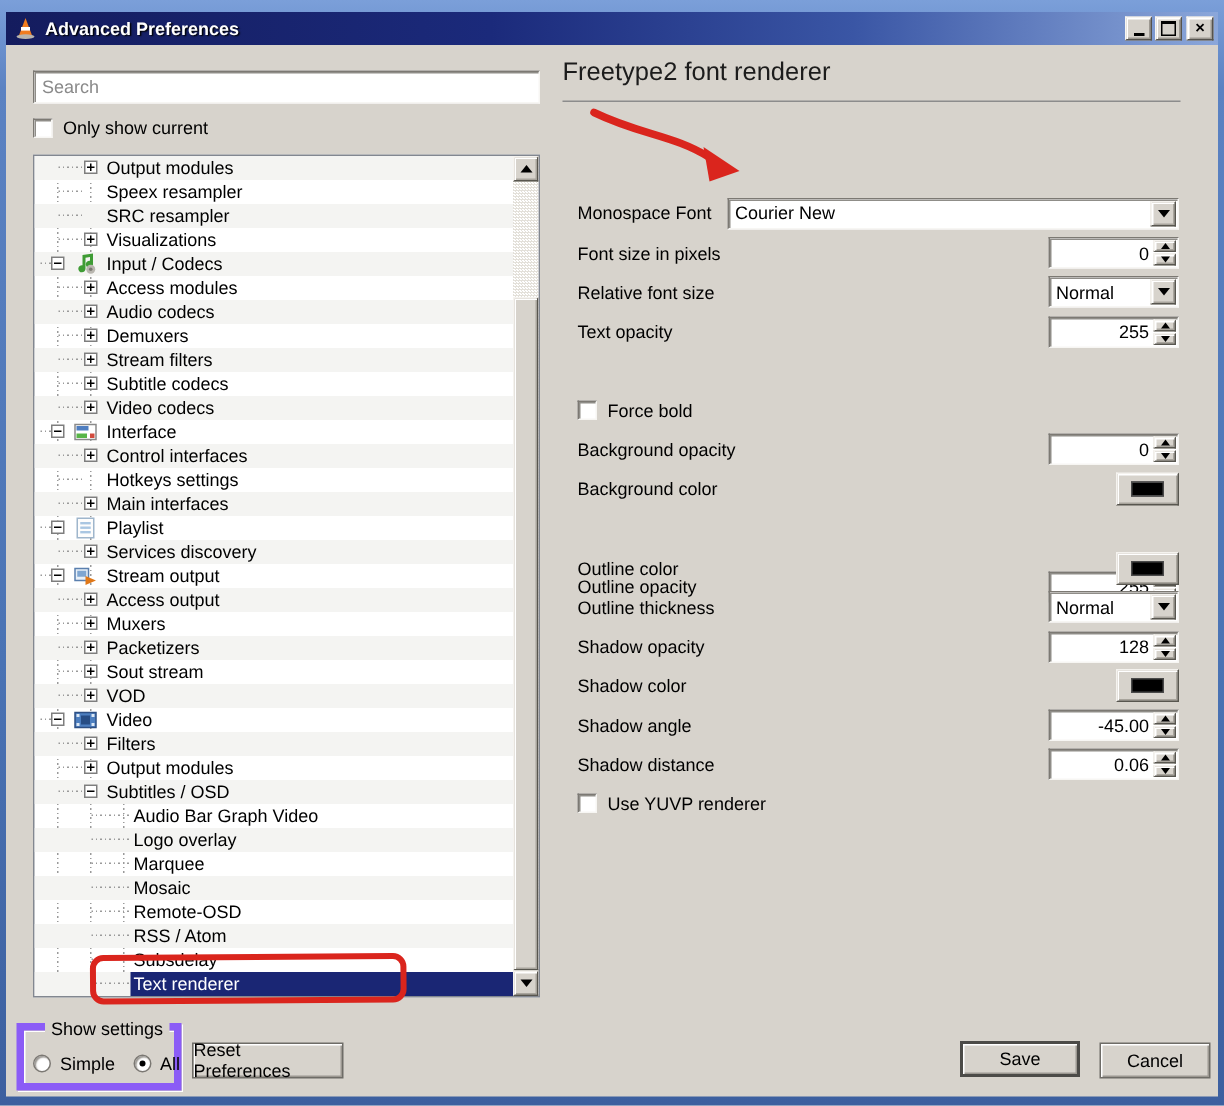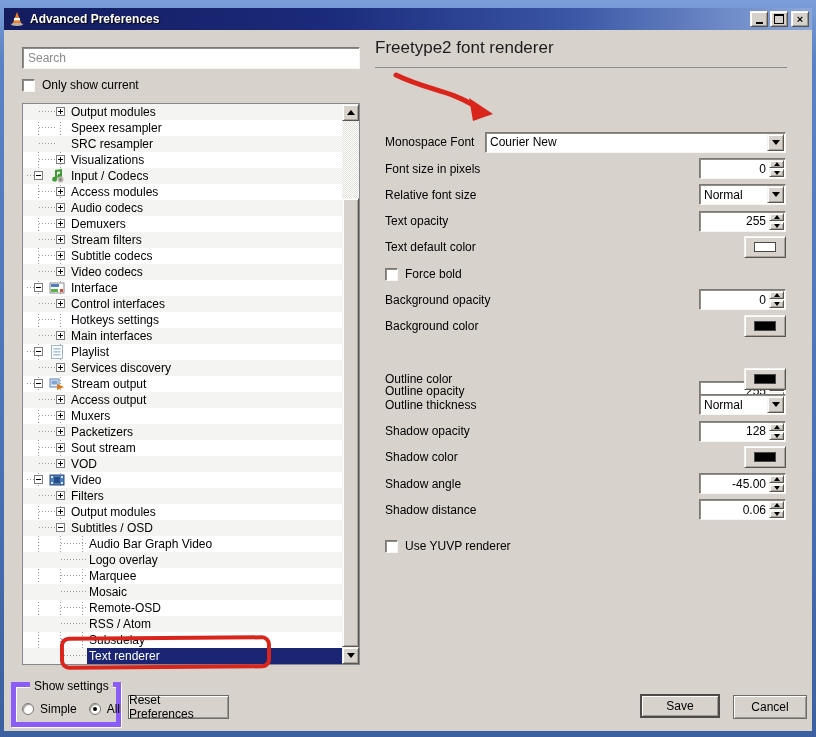--- a/index.html
+++ b/index.html
@@ -102,21 +102,21 @@
   .sval{flex:1;text-align:right;padding-right:3px;font-size:12px;}
   .spincol{width:15px;height:17px;margin-right:1px;display:flex;flex-direction:column;gap:1px;flex:0 0 auto;}
   .spb{flex:1;box-sizing:border-box;display:flex;align-items:center;justify-content:center;}
   .mtri-up{width:0;height:0;border-left:3px solid transparent;border-right:3px solid transparent;
     border-bottom:4px solid #000;}
   .mtri-dn{width:0;height:0;border-left:3px solid transparent;border-right:3px solid transparent;
     border-top:4px solid #000;}
   .cbtn{position:absolute;width:42px;right:4px;height:22px;box-sizing:border-box;
     display:flex;align-items:center;justify-content:center;}
   .swatch{width:22px;height:10px;border:1px solid #4a4a4a;box-sizing:border-box;}
-  .fchk{position:absolute;left:10px;display:flex;align-items:flex-end;gap:7px;}
+  .fchk{position:absolute;left:10px;display:flex;align-items:flex-start;gap:7px;}
   
   .ann-rect{position:absolute;left:56px;top:606px;width:211px;height:33px;box-sizing:border-box;
     border:4px solid #da251d;border-radius:9px;transform:rotate(-0.4deg);pointer-events:none;}
   .ann-arrow{position:absolute;left:385px;top:38px;pointer-events:none;}
 </style>
 </head>
 <body>
 
 <div class="frame">
   <div class="titlebar">
@@ -482,26 +482,20 @@
             <span class="spincol">
               <span class="spb raised">
                 <span class="mtri-up"></span>
               </span>
               <span class="spb raised">
                 <span class="mtri-dn"></span>
               </span>
             </span>
           </span>
         </div>
-        <div class="frow" style="top: 131.25px;">
-          <span class="flabel">Text default color</span>
-          <span class="cbtn raised">
-            <span class="swatch" style="background:#ffffff"></span>
-          </span>
-        </div>
         <div class="frow" style="top: 157.5px;">
           <span class="fchk">
             <span class="chk field"></span>
             <span>Force bold</span>
           </span>
         </div>
         <div class="frow" style="top: 183.75px;">
           <span class="flabel">Background opacity</span>
           <span class="spinf field">
             <span class="sval">0</span>
@@ -591,21 +585,21 @@
             <span class="spincol">
               <span class="spb raised">
                 <span class="mtri-up"></span>
               </span>
               <span class="spb raised">
                 <span class="mtri-dn"></span>
               </span>
             </span>
           </span>
         </div>
-        <div class="frow" style="top: 420px; margin-top: 10px;">
+        <div class="frow" style="top: 420px;">
           <span class="fchk">
             <span class="chk field"></span>
             <span>Use YUVP renderer</span>
           </span>
         </div>
       </div>
 
     <svg class="ann-arrow" width="120" height="56" viewBox="0 0 120 56">
       <path d="M7,7 C38,22 60,22 84,37" fill="none" stroke="#da251d" stroke-width="5" stroke-linecap="round"></path>
       <polygon points="104,46 80,30 84,53" fill="#da251d"></polygon>

